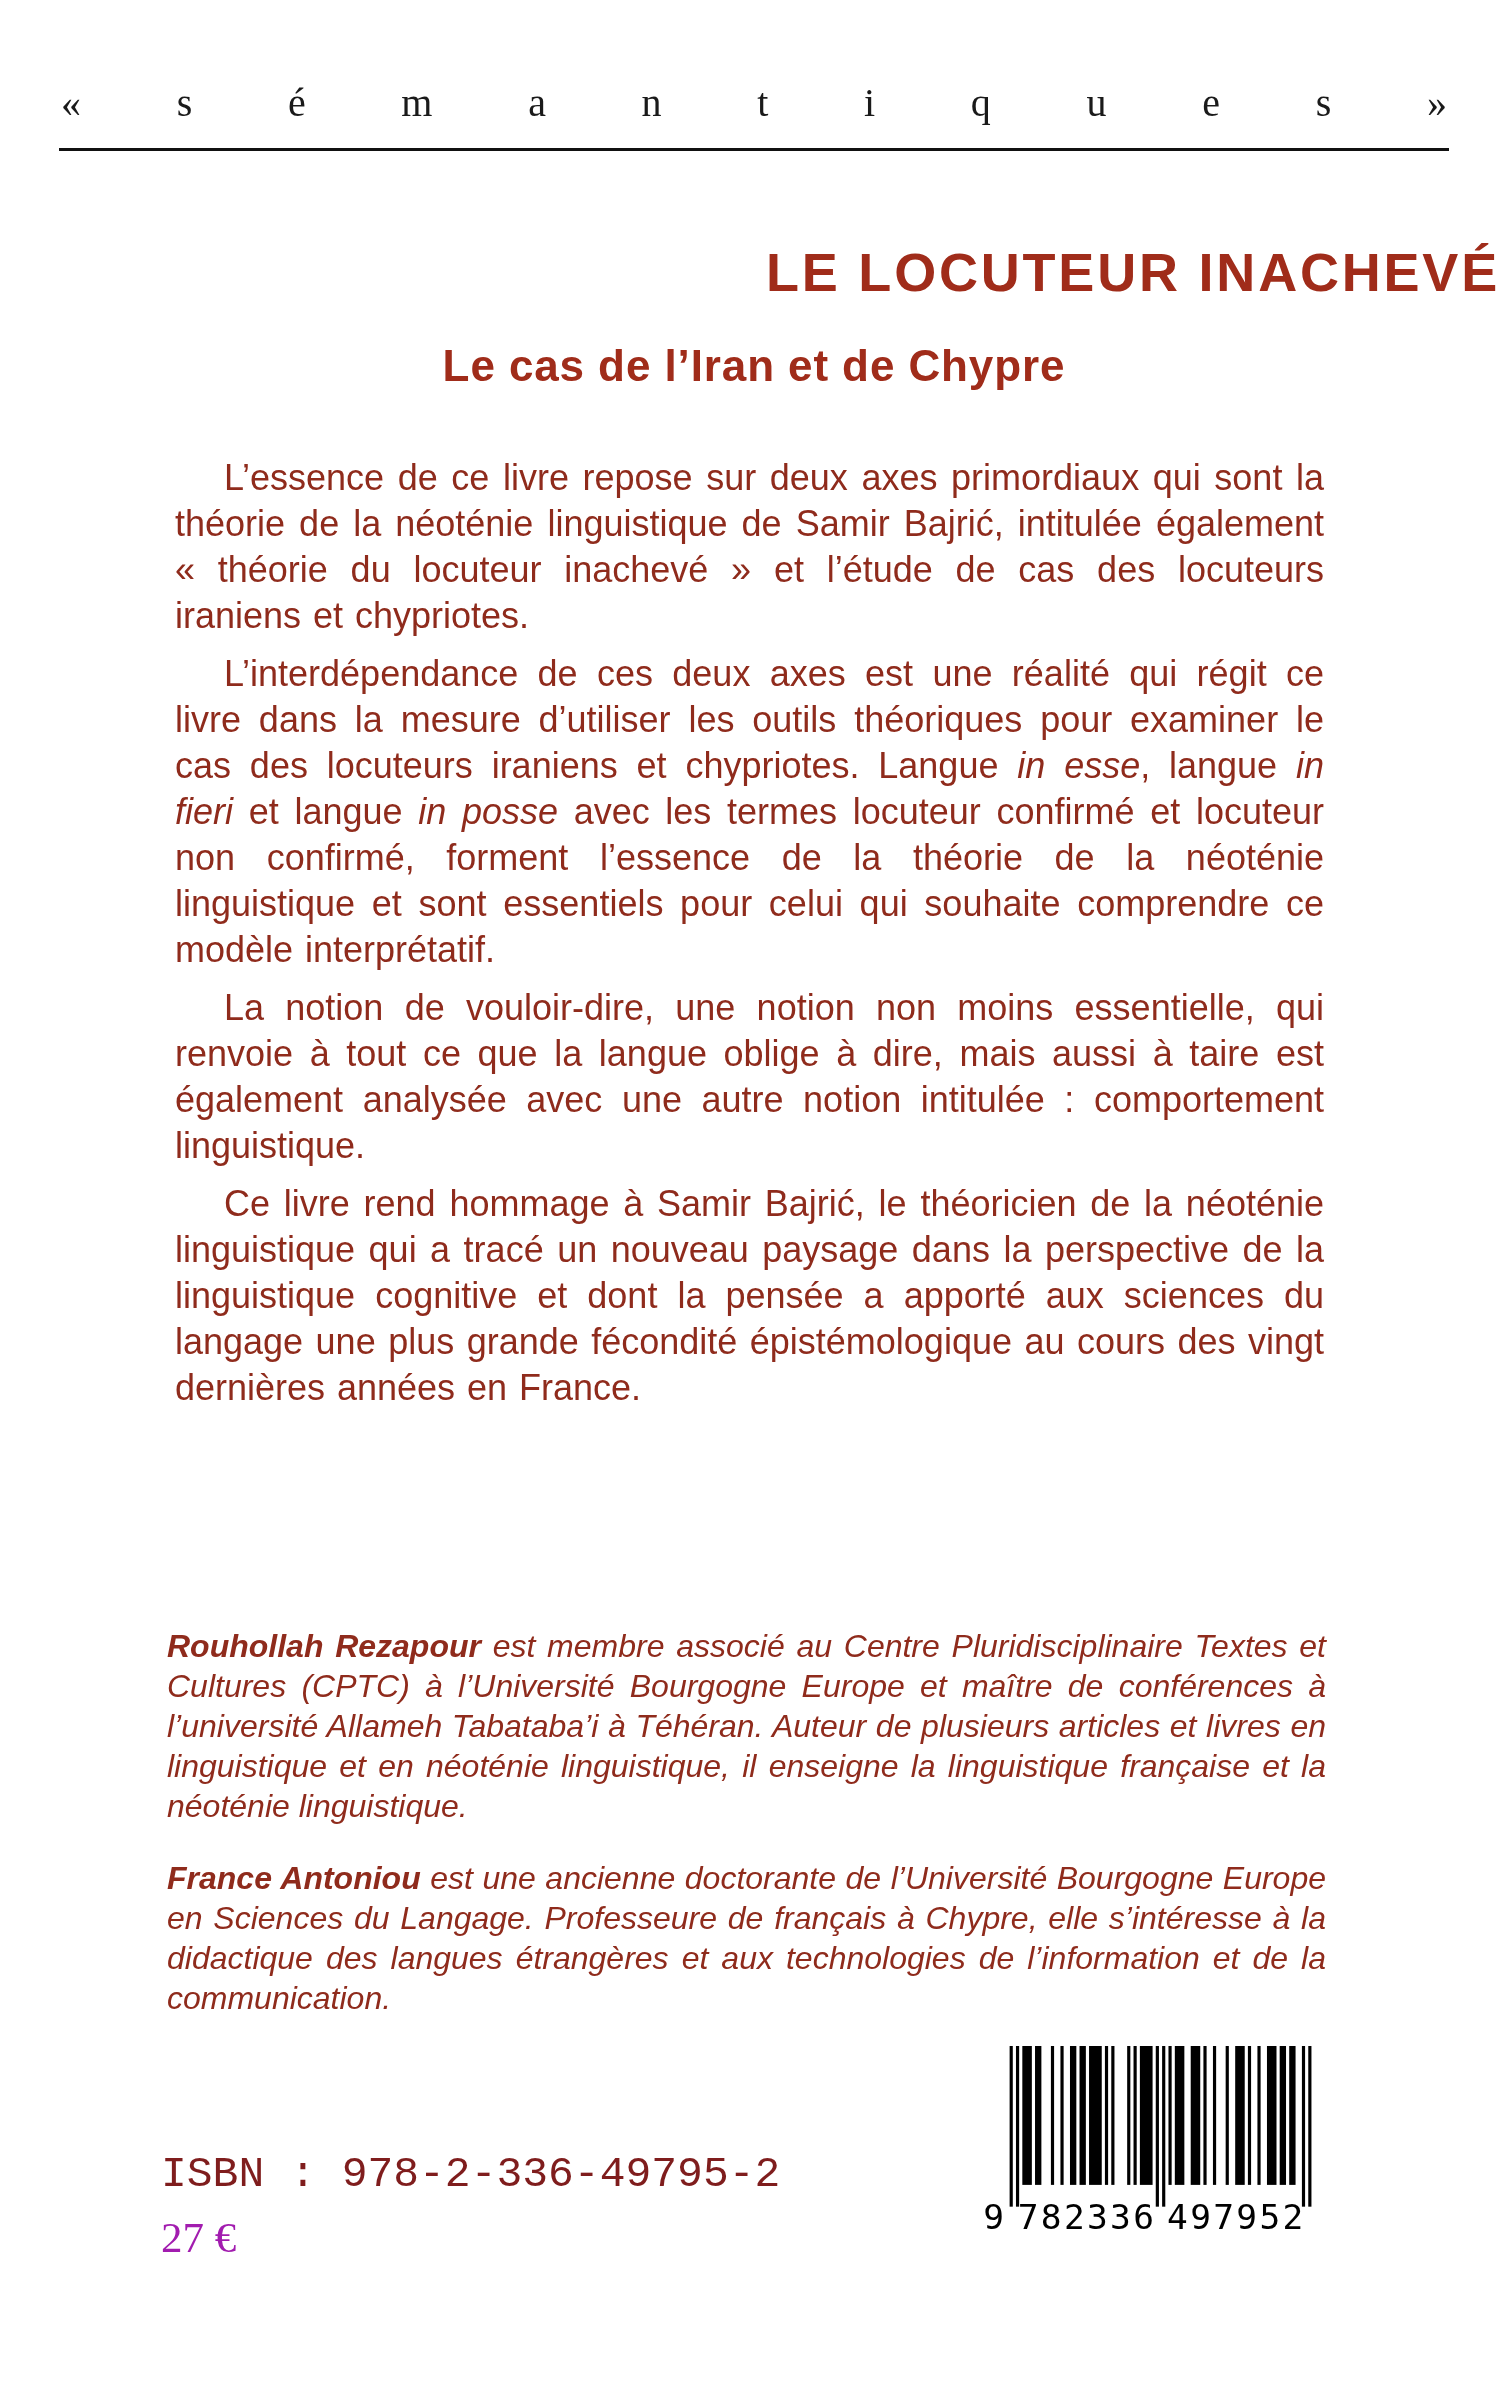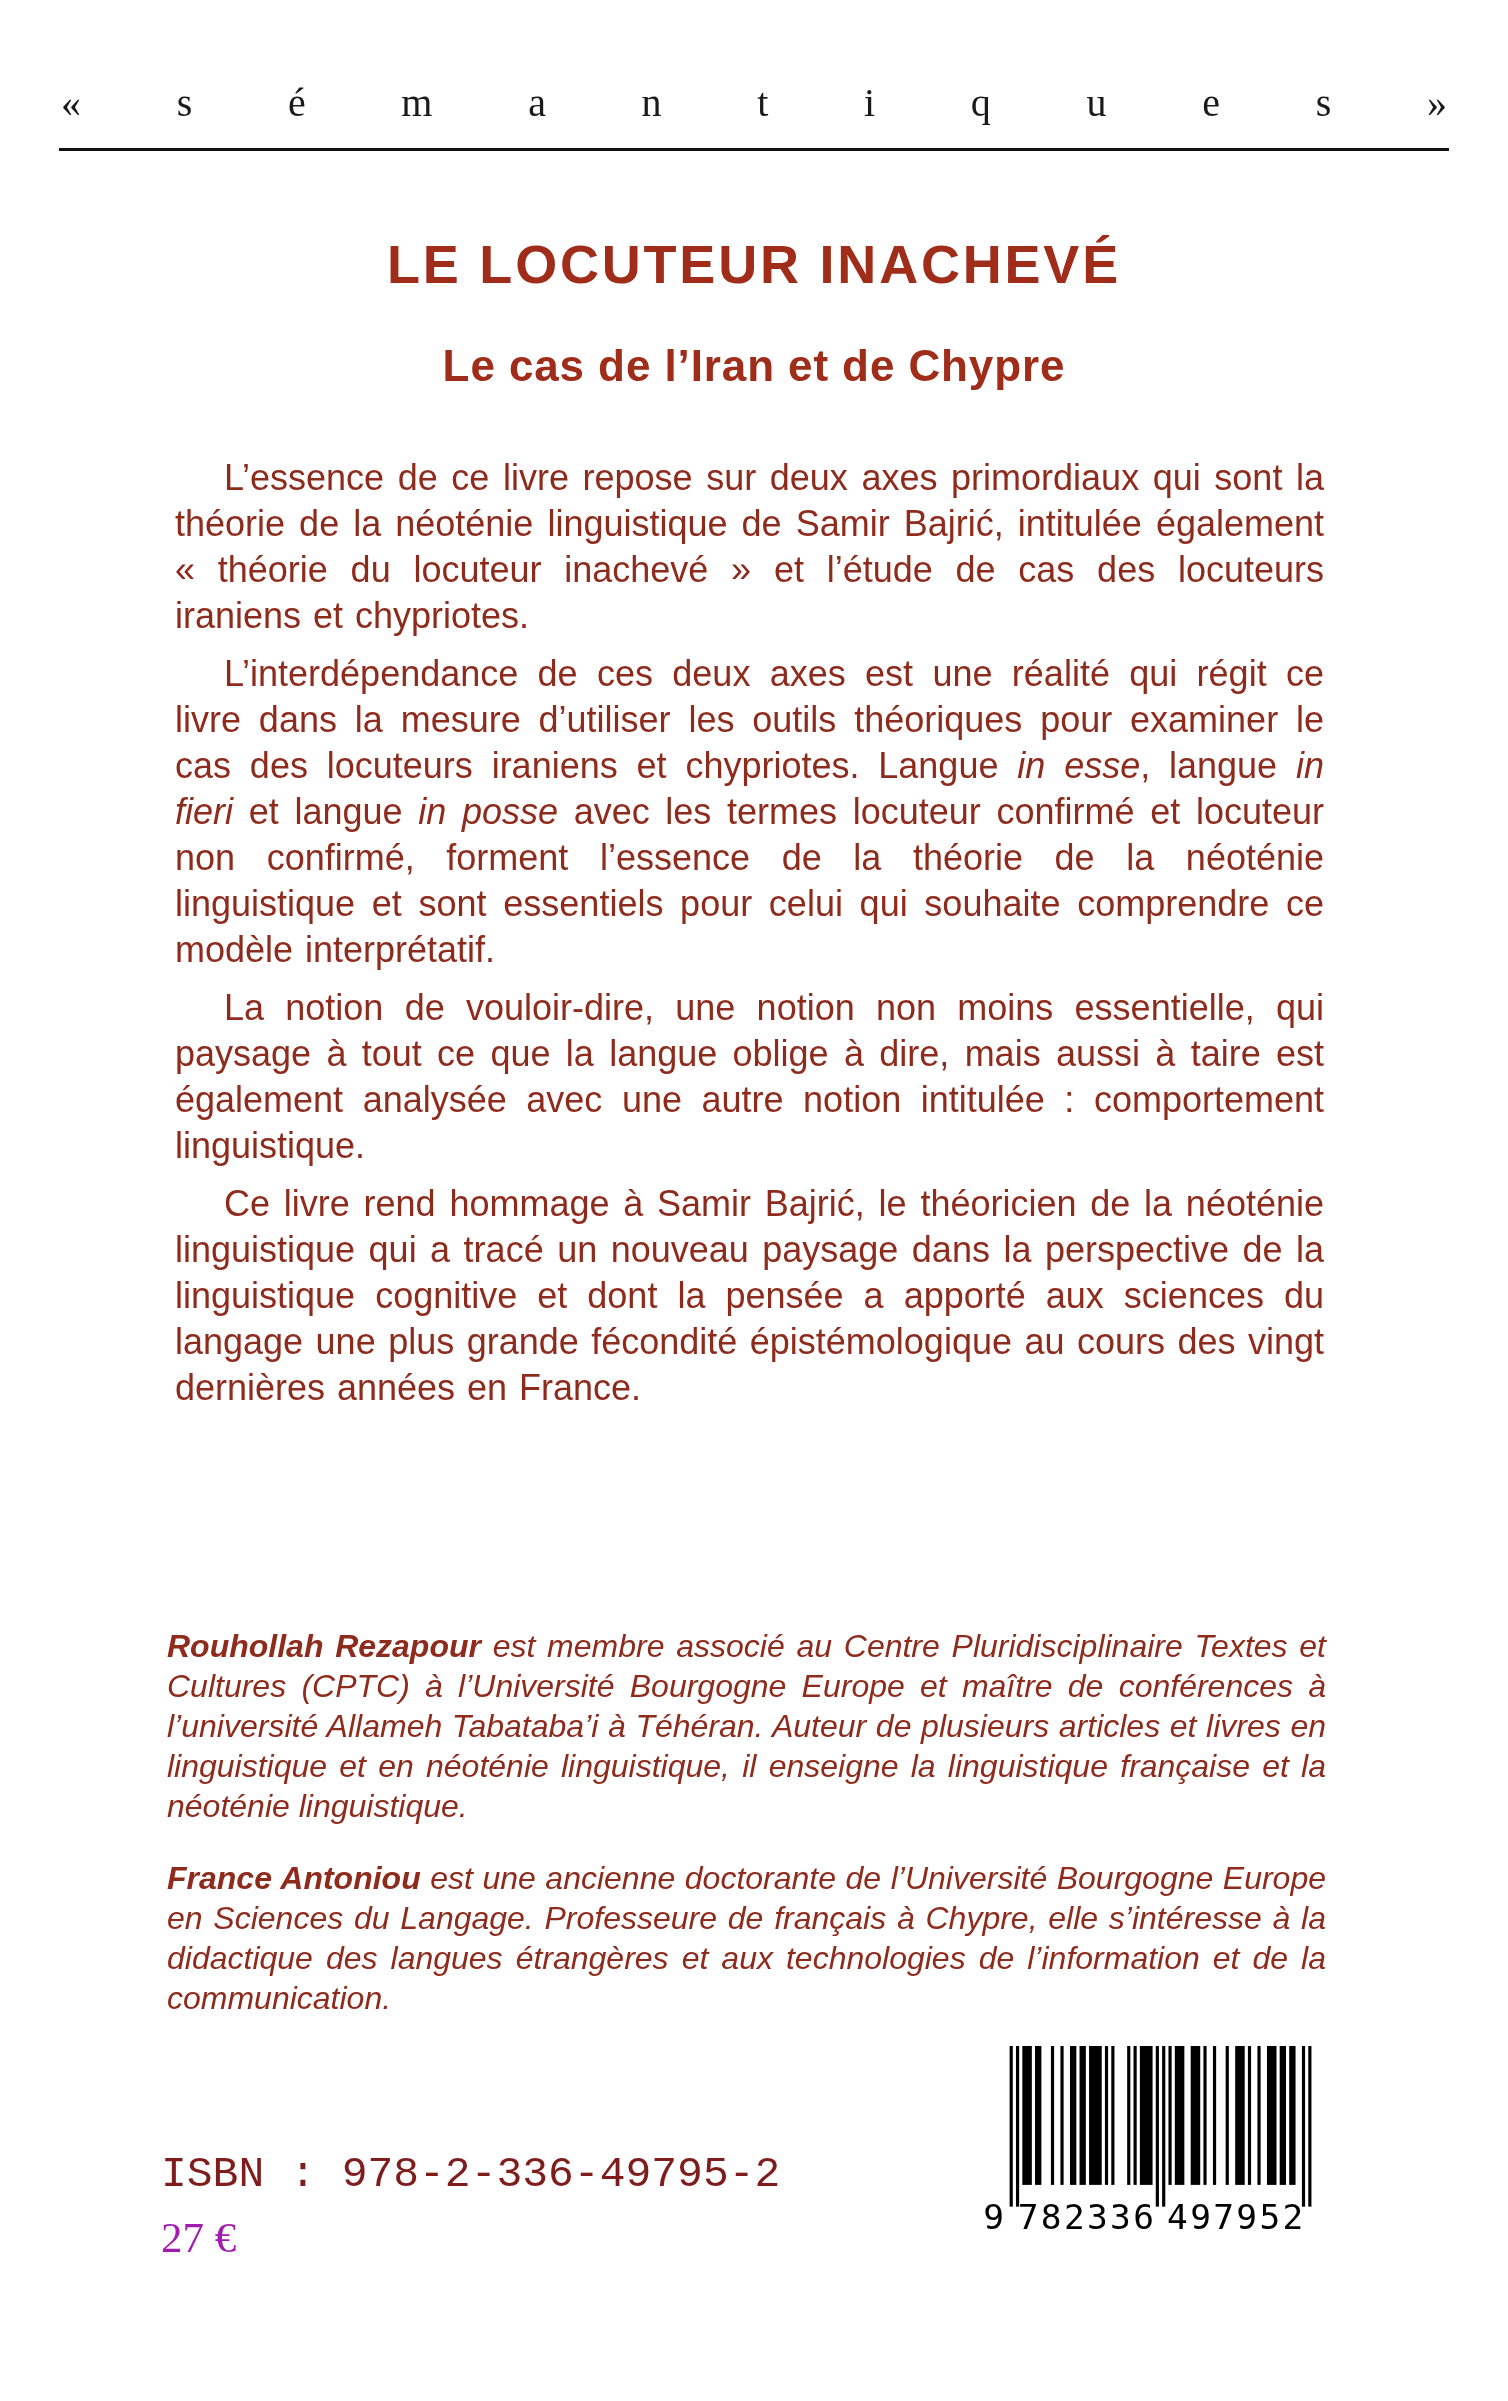--- a/index.html
+++ b/index.html
@@ -18,22 +18,22 @@
     display:flex;justify-content:space-between;
     font-family:"Liberation Serif",serif;
     font-size:40px;color:#1a1a1a;
   }
   .collection span{display:block;}
   .rule{
     position:absolute;left:59px;right:59px;top:148px;
     border-top:3.8px solid #111;height:0;
   }
   .title{
-    position:absolute;left:0;right:0;top:233px;margin:0;
-    text-align:center;
+    position:absolute;left:0;right:0;top:233px;margin:8px;
+    text-align:right;
     font-size:54px;font-weight:bold;letter-spacing:2.8px;
     color:var(--accent);
   }
   .subtitle{
     position:absolute;left:0;right:0;top:333px;margin:8px;
     text-align:center;
     font-size:44px;font-weight:bold;letter-spacing:0.9px;
     color:var(--accent);
   }
   .body-text{
@@ -91,21 +91,21 @@
     </div>
 
   <div class="rule"></div>
 
   <h1 class="title">LE LOCUTEUR INACHEVÉ</h1>
   <h2 class="subtitle">Le cas de l’Iran et de Chypre</h2>
 
   <div class="body-text" id="synopsis">
       <p>L’essence de ce livre repose sur deux axes primordiaux qui sont la théorie de la néoténie linguistique de Samir Bajrić, intitulée également « théorie du locuteur inachevé » et l’étude de cas des locuteurs iraniens et chypriotes.</p>
       <p>L’interdépendance de ces deux axes est une réalité qui régit ce livre dans la mesure d’utiliser les outils théoriques pour examiner le cas des locuteurs iraniens et chypriotes. Langue <i>in esse</i>, langue <i>in fieri</i> et langue <i>in posse</i> avec les termes locuteur confirmé et locuteur non confirmé, forment l’essence de la théorie de la néoténie linguistique et sont essentiels pour celui qui souhaite comprendre ce modèle interprétatif.</p>
-      <p>La notion de vouloir-dire, une notion non moins essentielle, qui paysage à tout ce que la langue oblige à dire, mais aussi à taire est également analysée avec une autre notion intitulée : comportement linguistique.</p>
+      <p>La notion de vouloir-dire, une notion non moins essentielle, qui renvoie à tout ce que la langue oblige à dire, mais aussi à taire est également analysée avec une autre notion intitulée : comportement linguistique.</p>
       <p>Ce livre rend hommage à Samir Bajrić, le théoricien de la néoténie linguistique qui a tracé un nouveau paysage dans la perspective de la linguistique cognitive et dont la pensée a apporté aux sciences du langage une plus grande fécondité épistémologique au cours des vingt dernières années en France.</p>
     </div>
 
   <div class="bios" id="bios">
       <p><b>Rouhollah Rezapour</b> est membre associé au Centre Pluridisciplinaire Textes et Cultures (CPTC) à l’Université Bourgogne Europe et maître de conférences à l’université Allameh Tabataba’i à Téhéran. Auteur de plusieurs articles et livres en linguistique et en néoténie linguistique, il enseigne la linguistique française et la néoténie linguistique.</p>
       <p><b>France Antoniou</b> est une ancienne doctorante de l’Université Bourgogne Europe en Sciences du Langage. Professeure de français à Chypre, elle s’intéresse à la didactique des langues étrangères et aux technologies de l’information et de la communication.</p>
     </div>
 
   <div class="isbn">ISBN : 978-2-336-49795-2</div>
   <div class="price">27 €</div>

